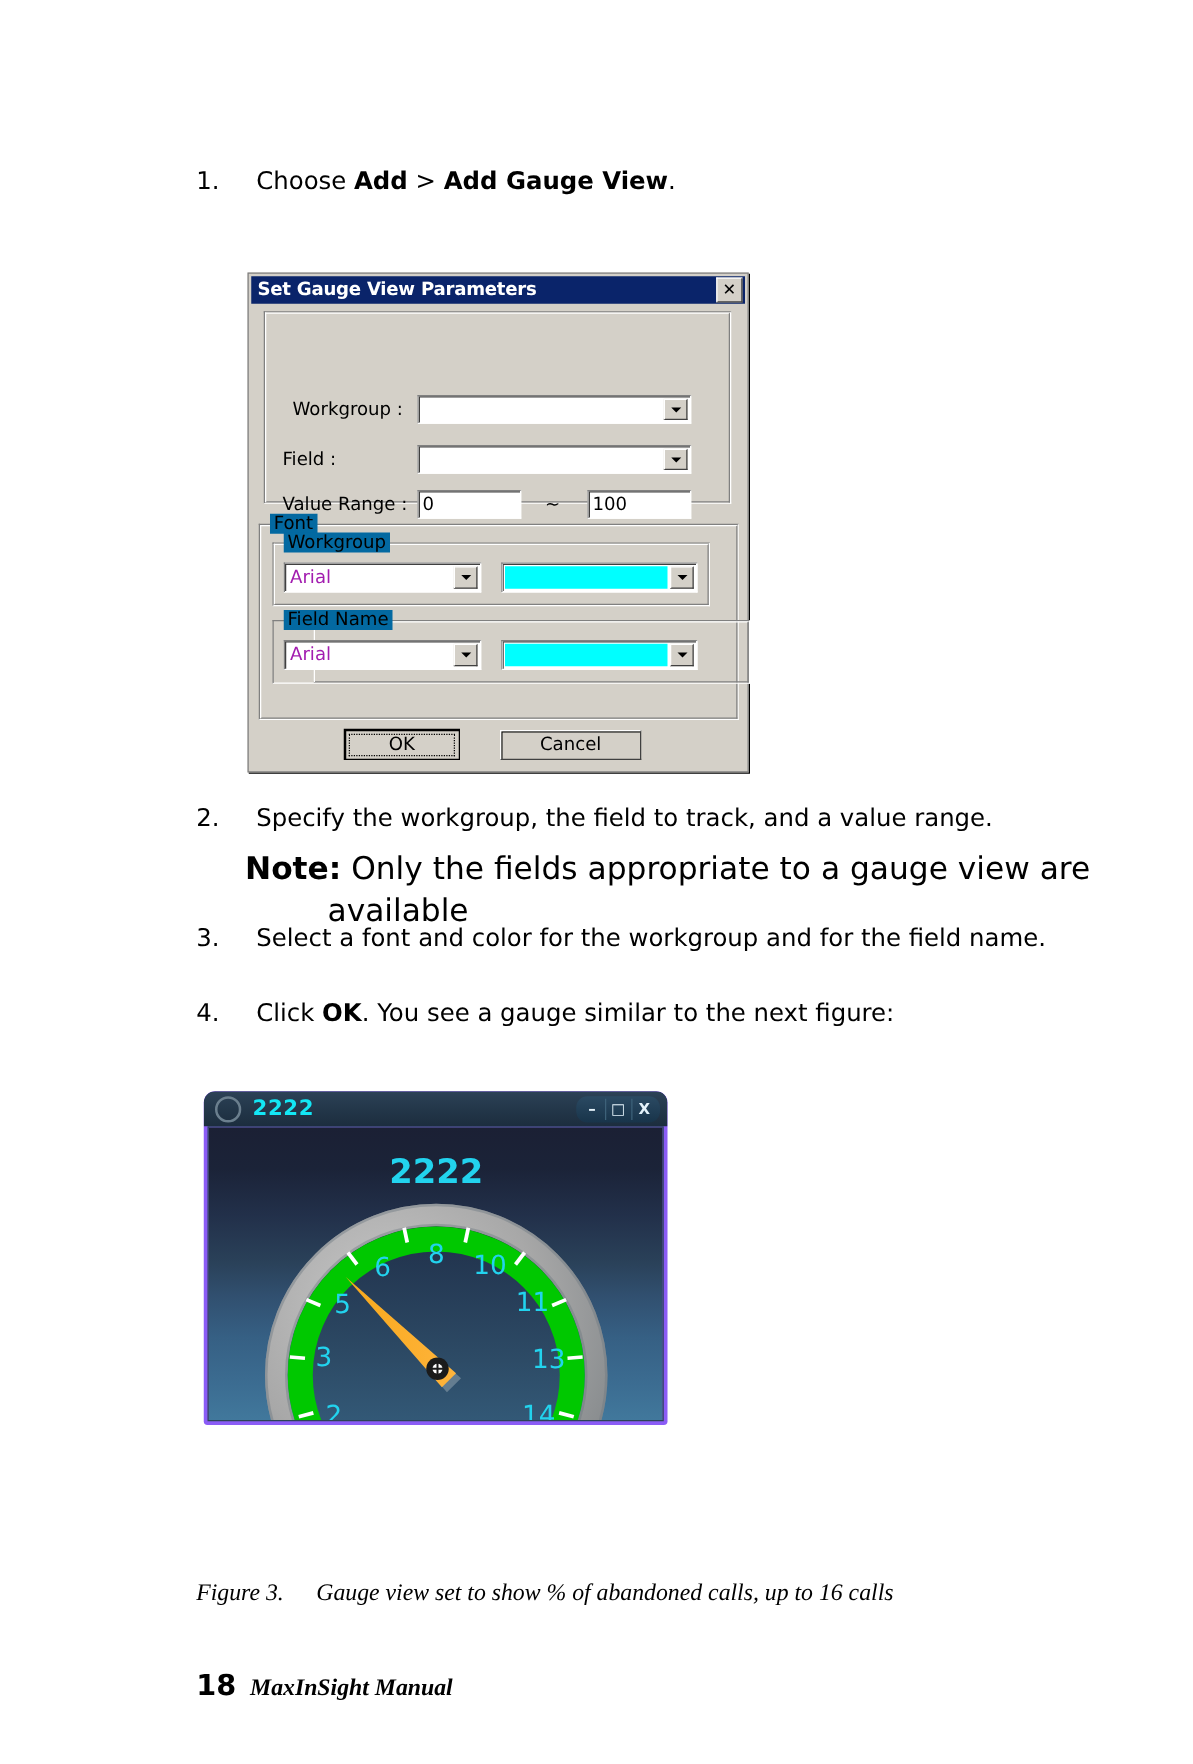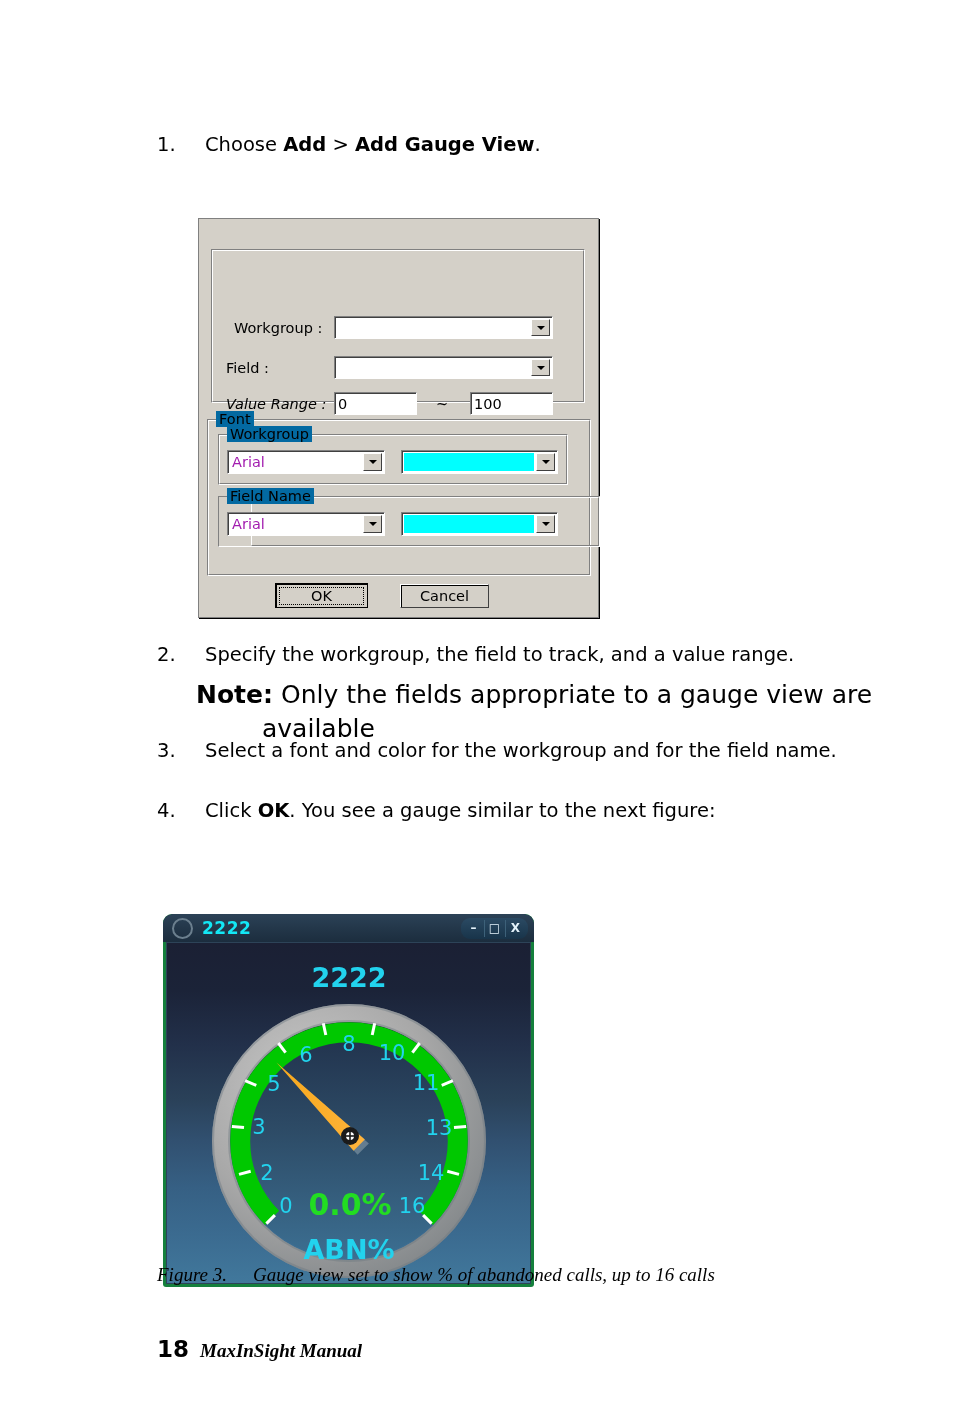--- a/index.html
+++ b/index.html
@@ -223,31 +223,31 @@
     left: 76px; top: 364px; width: 93px; height: 25px;
     border: 1px solid #000;
   }
   #btn-ok .focus {
     border: 1px dotted #000;
     width: 83px; height: 16px;
     display: flex; align-items: center; justify-content: center;
     font-size: 14.5px;
   }
   #btn-cancel {
-    left: 201px; top: 365px; width: 89px; height: 24px;
+    left: 201px; top: 365px; width: 113px; height: 24px;
   }
 
   
   #gauge-window {
     position: absolute;
     left: 163px;
-    top: 914px;
+    top: 873px;
     width: 371px;
-    height: 373px;
-    background: #15803d;
+    height: 267px;
+    background: #8b5cf6;
     border-radius: 9px 9px 3px 3px;
     overflow: hidden;
     font-family: "DejaVu Sans", sans-serif;
   }
   #gauge-titlebar {
     height: 28px;
     background: linear-gradient(180deg,#2c4257 0%,#24384b 45%,#1c2d3e 100%);
     display: flex;
     align-items: center;
     padding: 0 6px 0 9px;
@@ -321,20 +321,24 @@
 </head>
 <body>
 
 <div class="step" id="step-1" style="left:157px; top:132px; width:700px;">
   <span class="num">1.</span>
   <span class="txt"><span>Choose </span><span class="b">Add</span><span> &gt; </span><span class="b">Add Gauge View</span><span>.</span></span>
 </div>
 
 <div id="dialog">
 
+  <div id="dlg-titlebar">
+    <span id="dlg-title-text">Set Gauge View Parameters</span>
+    <span class="title-close">✕</span>
+  </div>
 
   <div class="group" id="panel-top">
     <div class="group-inner">
 
       <div class="row" style="left:22px; top:70px;">
         <span class="fld-label" style="width:110px;">Workgroup :</span>
       </div>
       <div class="combo" style="position:absolute; left:122px; top:66px; width:219px; height:23px;">
         <span class="cval"></span>
         <span class="arrow">
@@ -346,21 +350,21 @@
         <span class="fld-label" style="width:110px;">Field :</span>
       </div>
       <div class="combo" style="position:absolute; left:122px; top:106px; width:219px; height:23px;">
         <span class="cval"></span>
         <span class="arrow">
             <i></i>
           </span>
       </div>
 
       <div class="row" style="left:14px; top:146px;">
-        <span class="fld-label" style="width:110px;font-style:italic;">Value Range :</span>
+        <span class="fld-label" style="width:110px;">Value Range :</span>
       </div>
       <div class="textbox" style="position:absolute; left:122px; top:142px; width:83px; height:23px;">0</div>
       <span style="position:absolute; left:224px; top:146px; font-size:14.5px; color:#000;">~</span>
       <div class="textbox" style="position:absolute; left:258px; top:142px; width:83px; height:23px;">100</div>
 
     </div>
   </div>
 
   <div class="group" id="panel-font">
     <span class="group-label">Font</span>

